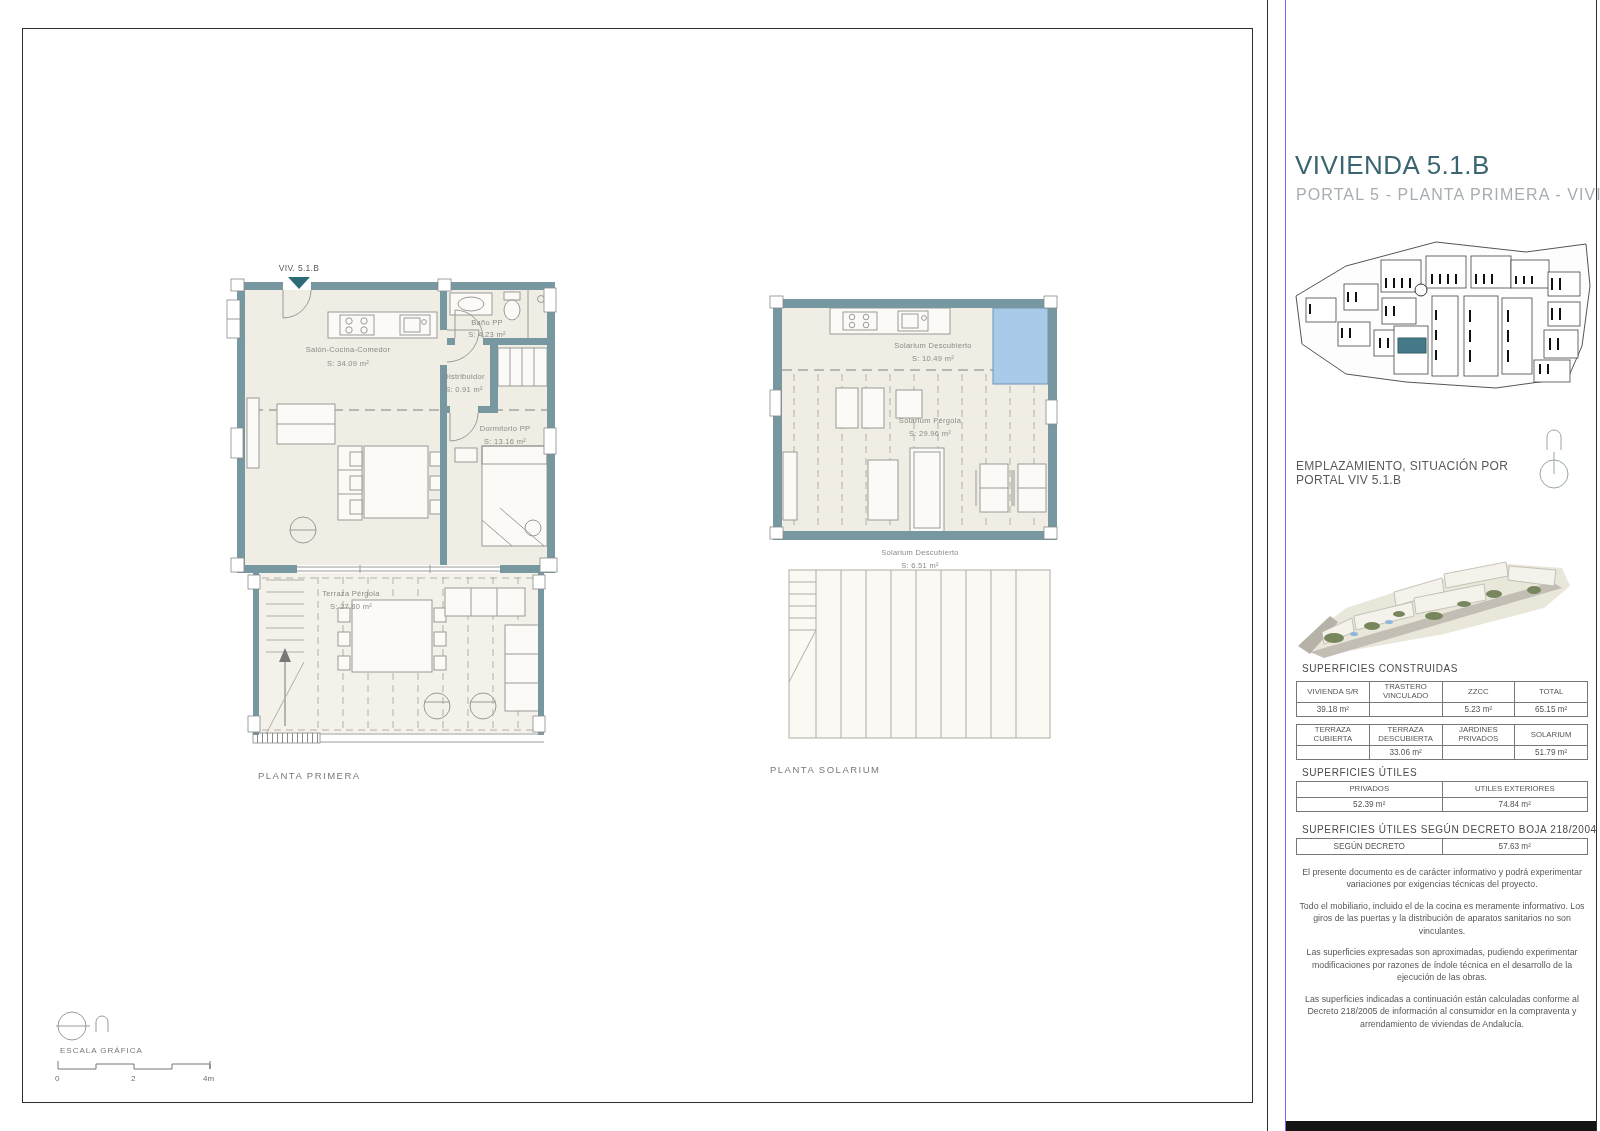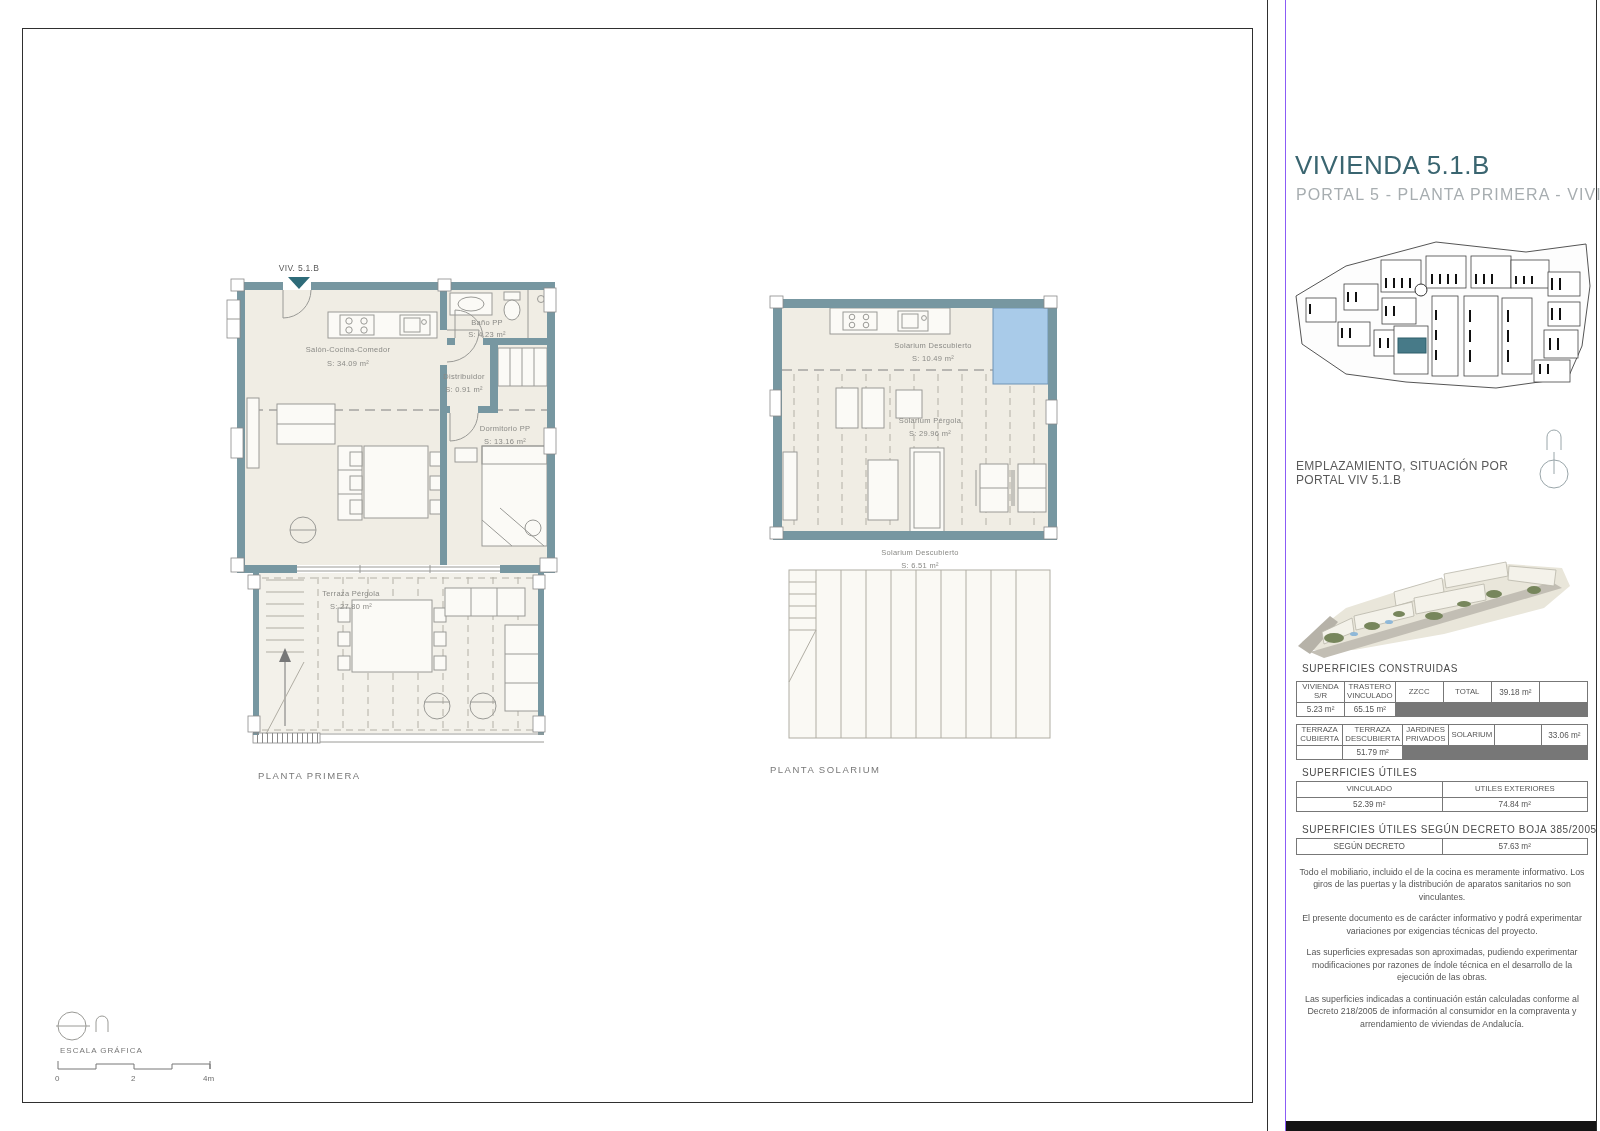--- a/index.html
+++ b/index.html
@@ -6,21 +6,21 @@
   html,body{width:1600px;height:1131px;background:#fff;font-family:"Liberation Sans",sans-serif;position:relative;overflow:hidden}
   .main-box{position:absolute;left:22px;top:28px;width:1231px;height:1075px;border:1px solid #2f2f2f;background:#fff}
   .divider{position:absolute;left:1267px;top:0;width:1px;height:1131px;background:#2f2f2f}
   .panel{position:absolute;left:1285px;top:0;width:312px;height:1131px;border-left:1px solid #8b5cf6;border-right:1px solid #2f2f2f;background:#fff}
   .panel-footer{position:absolute;left:0;bottom:0;width:100%;height:10px;background:#141414}
   .ptitle{position:absolute;left:9px;top:150px;font-size:26px;color:#3a6570;letter-spacing:.5px;white-space:nowrap}
   .psub{position:absolute;left:10px;top:186px;font-size:16px;color:#a7adb0;letter-spacing:1.1px;white-space:nowrap}
   .emplz{position:absolute;left:10px;top:459px;font-size:12px;color:#5a5a5a;letter-spacing:.3px;width:230px}
   .phead{position:absolute;left:16px;font-size:10px;color:#4a4a4a;letter-spacing:.6px;white-space:nowrap}
   .tbl{position:absolute;left:10px;width:292px;display:grid;gap:1px;background:#777;border:1px solid #777}
-  .t4{grid-template-columns:repeat(6,1fr)}
+  .t4{grid-template-columns:repeat(4,1fr)}
   .t2{grid-template-columns:1fr 1fr}
   .cell{display:flex;align-items:center;justify-content:center;text-align:center;background:#fff;color:#555;padding:1px 2px}
   .cell.h{min-height:20px;font-size:7.8px;line-height:1.15}
   .cell.v{min-height:13px;font-size:8.2px}
   .notes{position:absolute;left:10px;top:866px;width:292px}
   .notes p{font-size:8.8px;color:#575757;line-height:1.42;margin:0 0 9px;text-align:center}
   .plan-svg{position:absolute;left:0;top:0}
   svg text{font-family:"Liberation Sans",sans-serif}
   .wall{fill:#7797a1}
   .floor{fill:#f0ede4}
@@ -361,33 +361,33 @@
     <div class="cell h">JARDINES PRIVADOS</div>
     <div class="cell h">SOLARIUM</div>
     <div class="cell v"></div>
     <div class="cell v">33.06 m²</div>
     <div class="cell v"></div>
     <div class="cell v">51.79 m²</div>
   </div>
 
   <div class="phead" style="top:767px">SUPERFICIES ÚTILES</div>
   <div class="tbl t2" style="top:781px">
-    <div class="cell h" style="min-height:15px">VINCULADO</div>
+    <div class="cell h" style="min-height:15px">PRIVADOS</div>
     <div class="cell h" style="min-height:15px">UTILES EXTERIORES</div>
     <div class="cell v">52.39 m²</div>
     <div class="cell v">74.84 m²</div>
   </div>
 
-  <div class="phead" style="top:824px">SUPERFICIES ÚTILES SEGÚN DECRETO BOJA 385/2005</div>
+  <div class="phead" style="top:824px">SUPERFICIES ÚTILES SEGÚN DECRETO BOJA 218/2004</div>
   <div class="tbl t2" style="top:838px">
     <div class="cell v" style="min-height:15px">SEGÚN DECRETO</div>
     <div class="cell v" style="min-height:15px">57.63 m²</div>
   </div>
 
   <div class="notes">
+    <p>El presente documento es de carácter informativo y podrá experimentar variaciones por exigencias técnicas del proyecto.</p>
     <p>Todo el mobiliario, incluido el de la cocina es meramente informativo. Los giros de las puertas y la distribución de aparatos sanitarios no son vinculantes.</p>
-    <p>El presente documento es de carácter informativo y podrá experimentar variaciones por exigencias técnicas del proyecto.</p>
     <p>Las superficies expresadas son aproximadas, pudiendo experimentar modificaciones por razones de índole técnica en el desarrollo de la ejecución de las obras.</p>
     <p>Las superficies indicadas a continuación están calculadas conforme al Decreto 218/2005 de información al consumidor en la compraventa y arrendamiento de viviendas de Andalucía.</p>
   </div>
 
   <div class="panel-footer"></div>
 </div>
 
 </body></html>

